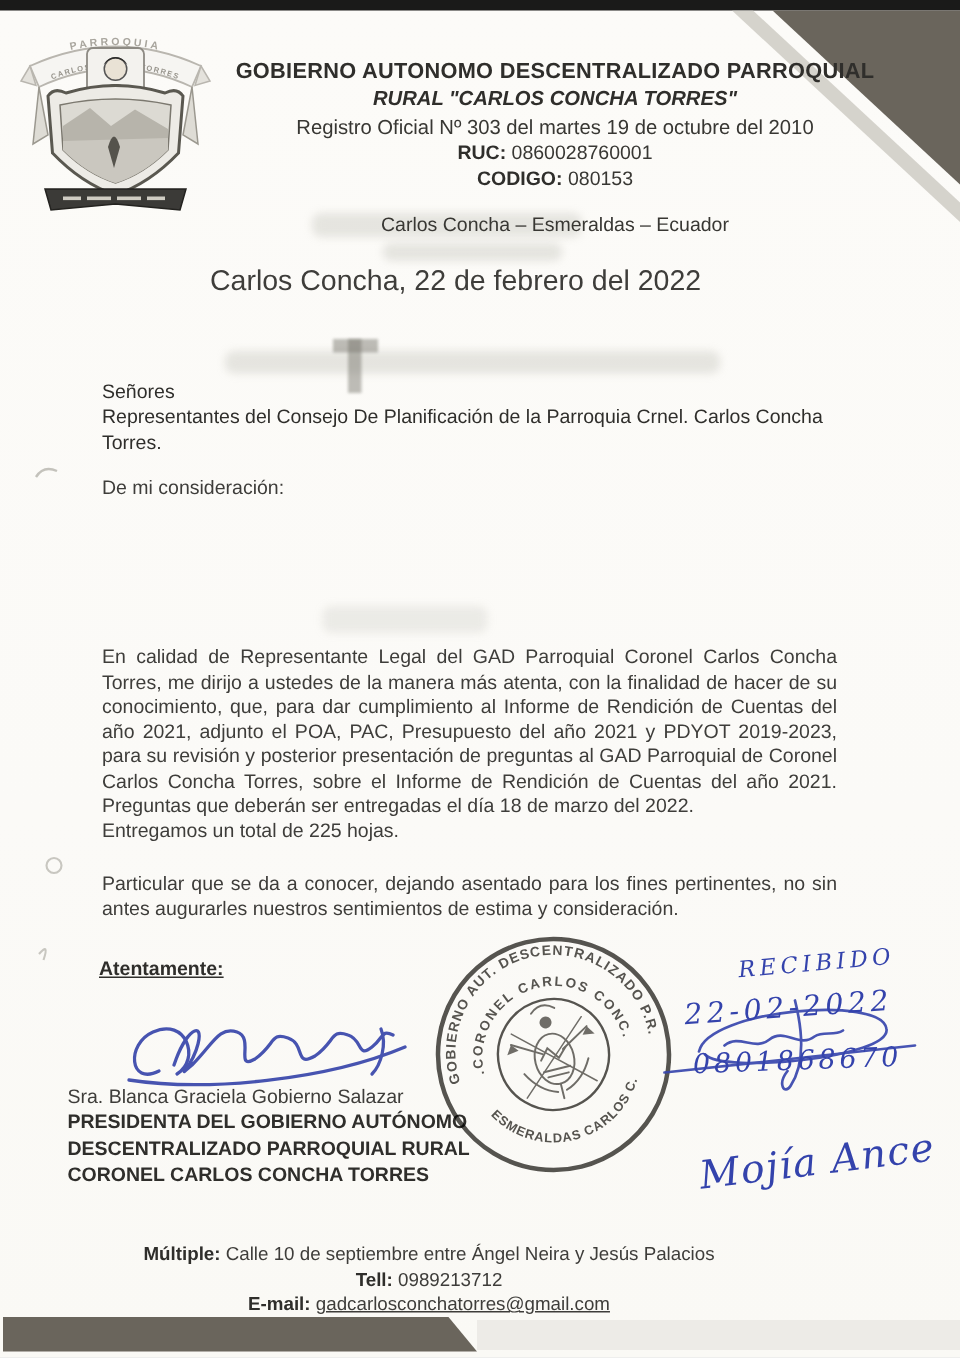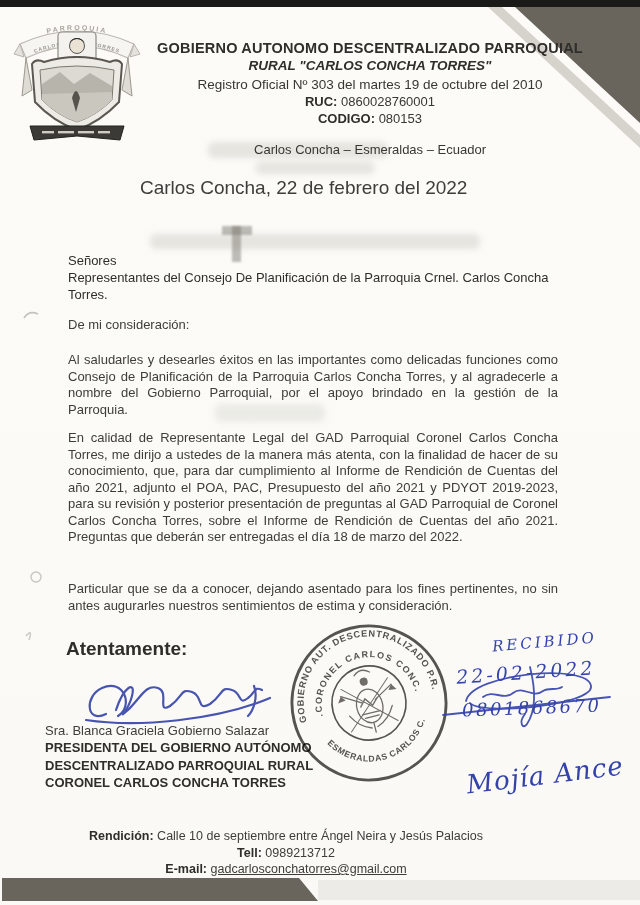--- a/index.html
+++ b/index.html
@@ -28,21 +28,21 @@
   .oficio { font-weight:bold; color:#2f2e2b; margin-top:2px; }
 
   
   .recipient-block { top:252px; left:68px; width:505px; font-weight:normal; font-size:13px; line-height:17px; color:#2f2e2b; }
   .greeting { top:317px; left:68px; font-size:13px; }
   .para { left:68px; width:490px; font-size:13px; line-height:16.5px; text-align:justify; }
   .p1 { top:352px; }
   .p2 { top:430px; }
   .p3 { top:581px; }
   .plain { text-align:left; }
-  .closing { top:638px; left:66px; font-size:19px; font-weight:bold; color:#2f2e2b; }
+  .closing { top:638px; left:66px; font-size:13px; font-weight:bold; color:#2f2e2b;text-decoration:underline; }
 
   .name-block { top:722px; left:45px; width:300px; font-size:13px; line-height:17.3px; }
   .name-block .titles { font-weight:bold; color:#2f2e2b; }
 
   
   .footer-block { top:828px; left:0; width:572px; text-align:center; font-size:12.5px; line-height:16.5px; }
   .footer-block b { color:#2f2e2b; }
   .email-link { text-decoration:underline; color:#3e3d3a; }
 
   
@@ -140,23 +140,23 @@
     <div>Carlos Concha, 22 de febrero del 2022</div>
   </div>
 
   <div class="abs recipient-block">
     <div>Señores</div>
     <div>Representantes del Consejo De Planificación de la Parroquia Crnel. Carlos Concha Torres.</div>
   </div>
 
   <div class="abs greeting">De mi consideración:</div>
 
-  <div class="abs para p1">Al saludarles y desearles éxitos en las importantes como delicadas funciones como Consejo de Planificación de la Parroquia Carlos Concha Torres, y al agradecerle a nombre del Gobierno Parroquial, por el apoyo brindado en la gestión de la Parroquia.</div>
   <div class="abs para p2">
     <div>En calidad de Representante Legal del GAD Parroquial Coronel Carlos Concha Torres, me dirijo a ustedes de la manera más atenta, con la finalidad de hacer de su conocimiento, que, para dar cumplimiento al Informe de Rendición de Cuentas del año 2021, adjunto el POA, PAC, Presupuesto del año 2021 y PDYOT 2019-2023, para su revisión y posterior presentación de preguntas al GAD Parroquial de Coronel Carlos Concha Torres, sobre el Informe de Rendición de Cuentas del año 2021. Preguntas que deberán ser entregadas el día 18 de marzo del 2022.</div>
+    <div class="plain">Entregamos un total de 225 hojas.</div>
   </div>
   <div class="abs para p3">Particular que se da a conocer, dejando asentado para los fines pertinentes, no sin antes augurarles nuestros sentimientos de estima y consideración.</div>
 
   <div class="abs closing">Atentamente:</div>
 
   <svg class="abs sig-wrap" width="200" height="70" viewBox="0 0 200 70">
     <g fill="none" stroke="#3846ab" stroke-width="2.2" stroke-linecap="round" opacity="0.92">
       <path d="M28,48 C8,58 6,30 24,22 C46,12 56,40 40,50"></path>
       <path d="M38,44 C46,20 58,14 54,30 C50,46 38,54 50,44 C64,30 68,18 80,22 C92,26 78,48 92,40 C106,30 102,22 114,26 C126,30 118,46 132,38 C146,28 142,20 154,24 C164,27 160,40 170,32 C178,26 176,20 184,24"></path>
       <path d="M8,54 C60,62 140,54 192,32"></path>
@@ -216,21 +216,21 @@
       <path d="M45,44 C55,36 65,48 75,40 C85,32 95,46 105,38 C111,34 118,38 124,34"></path>
       <path d="M92,14 C97,34 99,56 89,71 C85,77 80,70 87,61"></path>
     </g>
   </svg>
 
   <div class="abs ink ink-id">0801868670</div>
   <div class="abs ink ink-name">Mojía Ance</div>
 
   <div class="abs footer-block">
     <div>
-      <b>Rendición:</b><span> Calle 10 de septiembre entre Ángel Neira y Jesús Palacios</span>
+      <b>Múltiple:</b><span> Calle 10 de septiembre entre Ángel Neira y Jesús Palacios</span>
     </div>
     <div>
       <b>Tell:</b><span> 0989213712</span>
     </div>
     <div>
       <b>E-mail:</b>
       <span> </span><a class="email-link">gadcarlosconchatorres@gmail.com</a>
     </div>
   </div>
 

